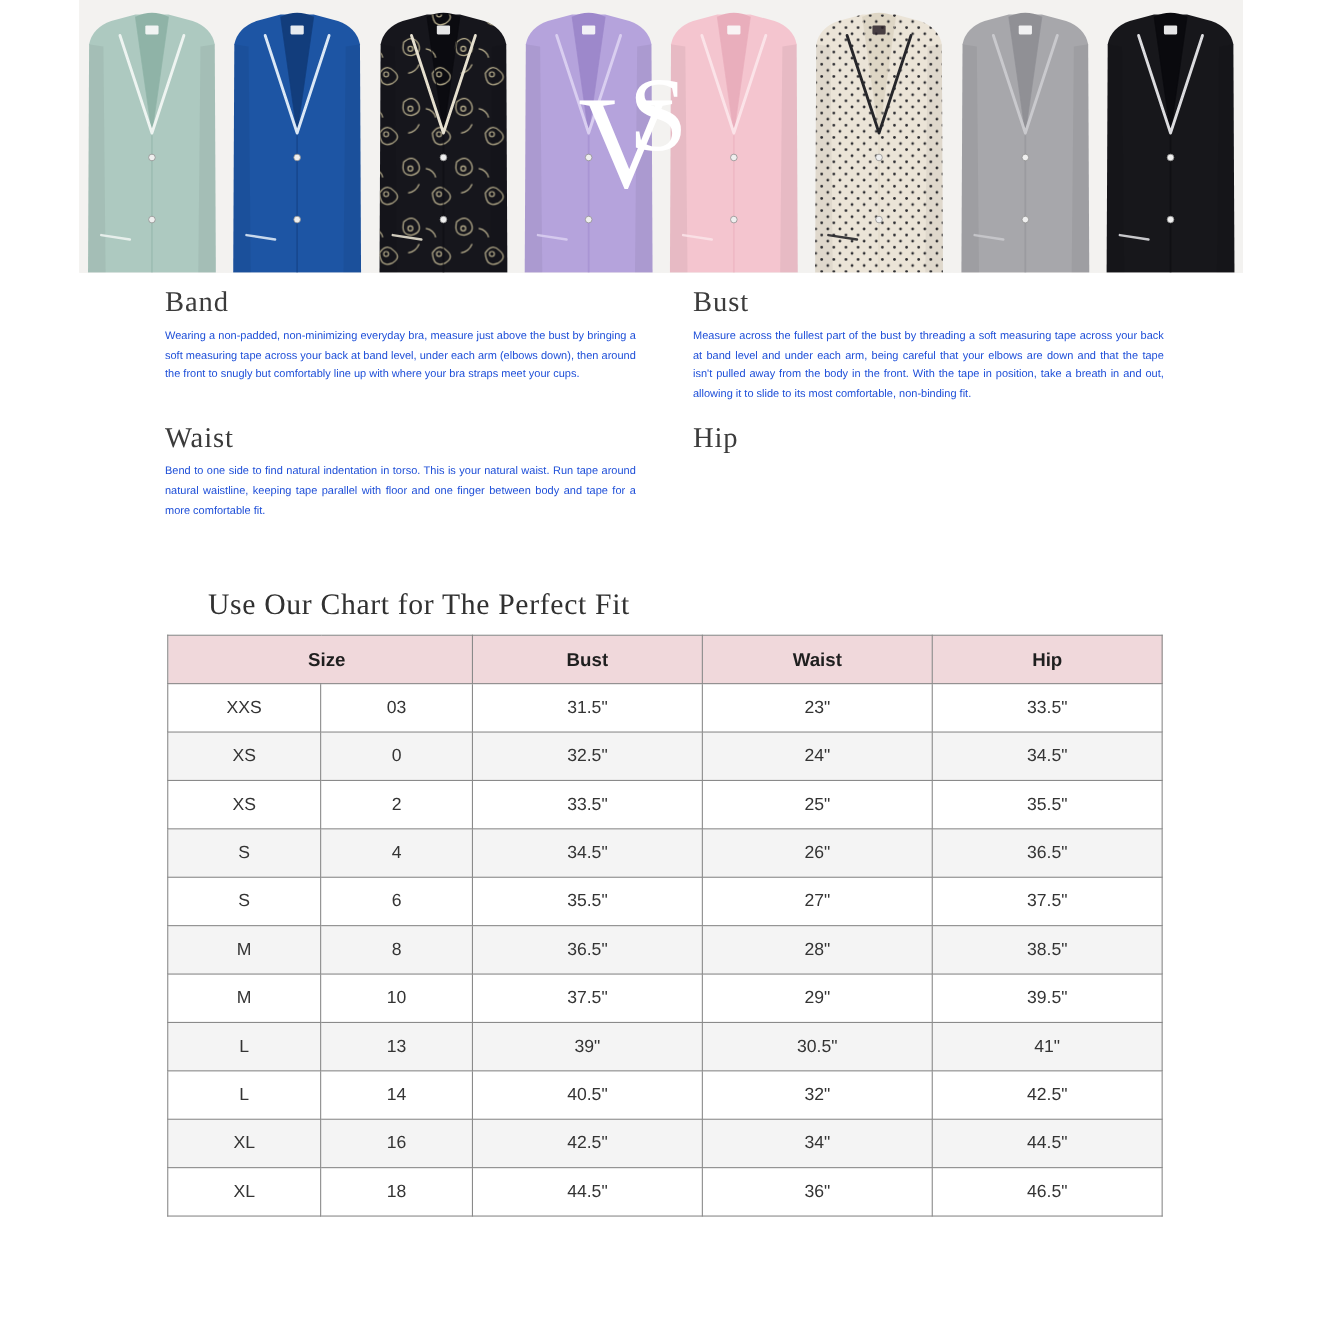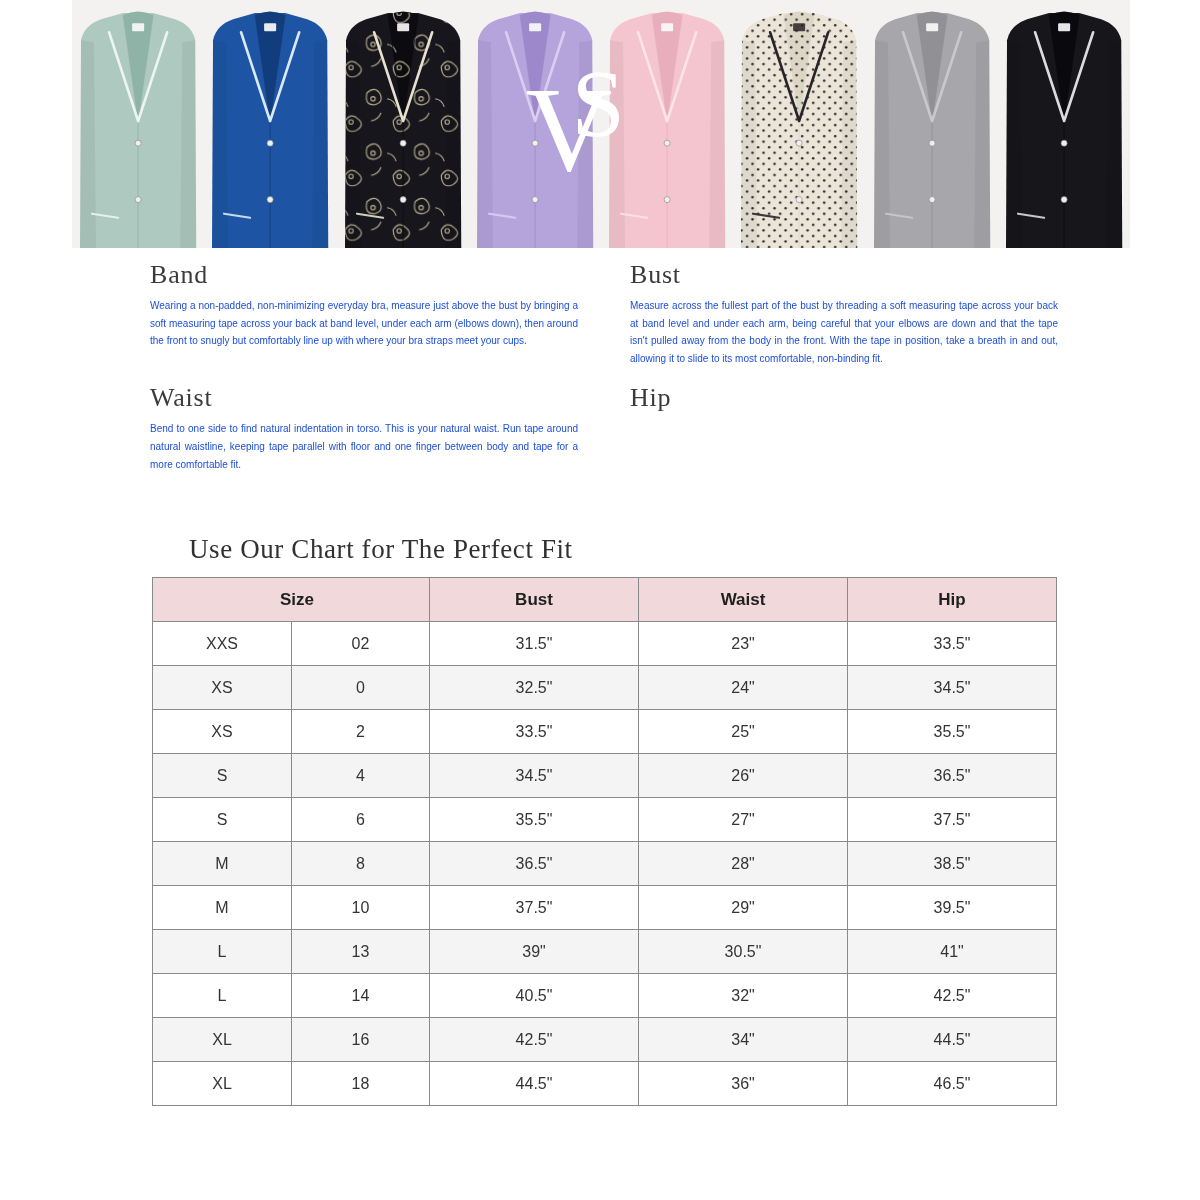--- a/index.html
+++ b/index.html
@@ -272,21 +272,21 @@
         <th colspan="2" style="background: rgb(240, 216, 219); padding-left: 12px;">Size</th>
         <th style="background: rgb(240, 216, 219);">Bust</th>
         <th style="background: rgb(240, 216, 219);">Waist</th>
         <th style="background: rgb(240, 216, 219);">Hip</th>
       </tr>
     </thead>
     <tbody>
 
     <tr>
           <td>XXS</td>
-          <td>02</td>
+          <td>03</td>
           <td>31.5"</td>
           <td>23"</td>
           <td>33.5"</td>
         </tr>
         <tr>
           <td>XS</td>
           <td>0</td>
           <td>32.5"</td>
           <td>24"</td>
           <td>34.5"</td>

